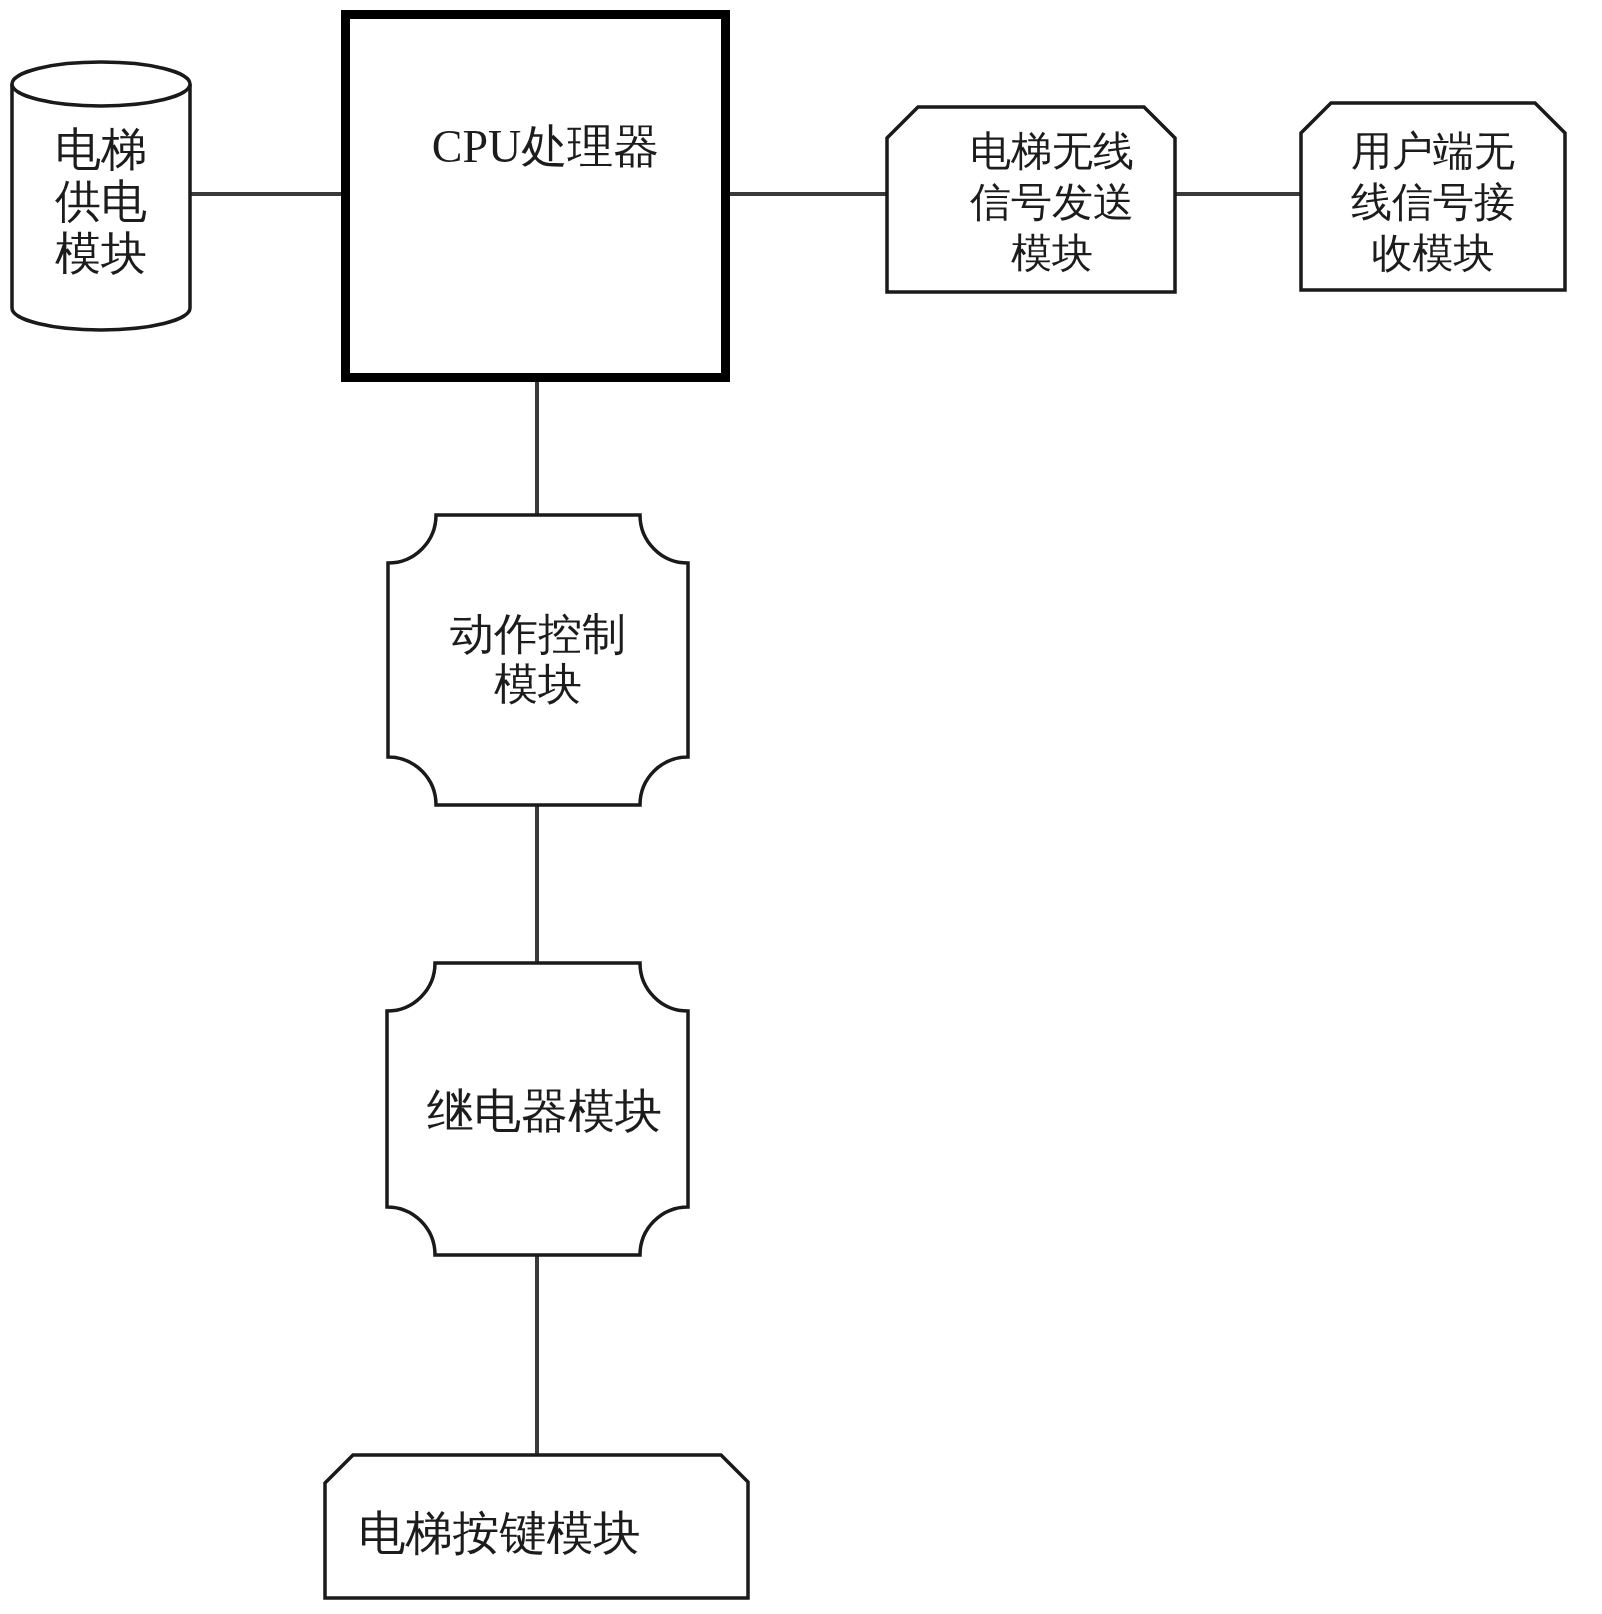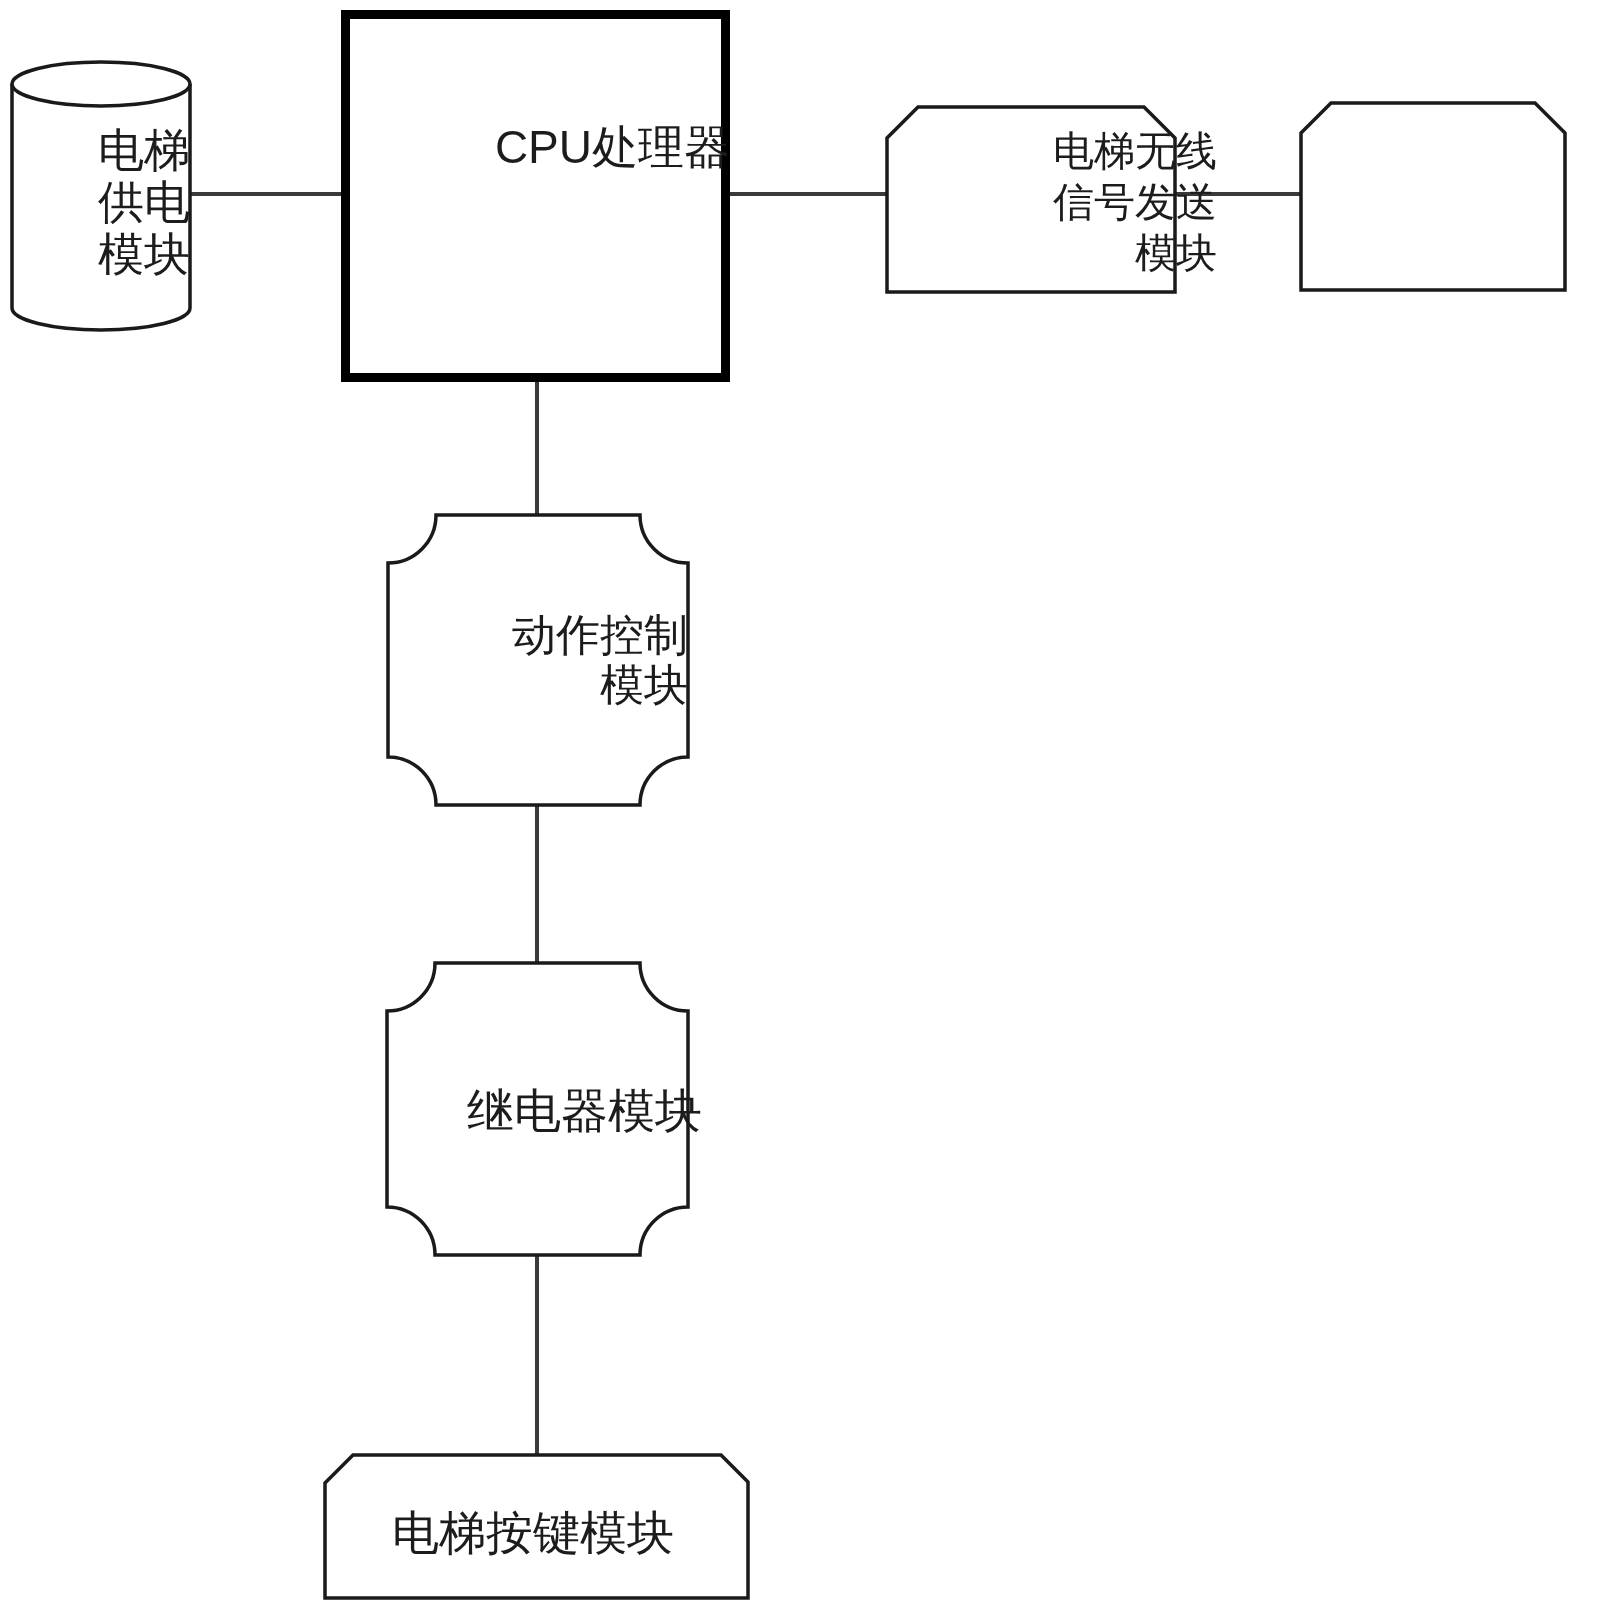--- a/index.html
+++ b/index.html
@@ -11,27 +11,27 @@
     font-family: "Liberation Sans", sans-serif;
     overflow: hidden;
   }
   #diagram-svg {
     position: absolute;
     left: 0; top: 0;
     width: 1602px; height: 1614px;
   }
   .node-label {
     position: absolute;
-    text-align: right;
+    text-align: center;
     white-space: pre-line;
     color: #1c1c1c;
-    font-family: Liberation Sans, sans-serif;
+    font-family: Liberation Serif, serif;
   }
   #power-label   { left: 12px;   top: 124px;  width: 178px; font-size: 46px; line-height: 52px; }
-  #cpu-label     { left: 341px;  top: 122px;  width: 389px; font-size: 46px; line-height: 50px; }
+  #cpu-label     { left: 341px;  top: 122px;  width: 389px; font-size: 46px; line-height: 50px; padding-left: 10px; }
   #tx-label      { left: 887px;  top: 126px;  width: 330px; font-size: 41px; line-height: 51px; }
   #rx-label      { left: 1301px; top: 126px;  width: 264px; font-size: 41px; line-height: 51px; }
   #action-label  { left: 388px;  top: 610px;  width: 300px; font-size: 44px; line-height: 50px; }
   #relay-label   { left: 387px;  top: 1085px; width: 315px; font-size: 47px; line-height: 52px; }
   #buttons-label { left: 325px;  top: 1507px; width: 349px; font-size: 47px; line-height: 52px; }
 </style>
 </head>
 <body>
 
 <div id="canvas">
@@ -68,20 +68,23 @@
   <div class="node-label" id="power-label">电梯
 供电
 模块</div>
 
   <div class="node-label" id="cpu-label">CPU处理器</div>
 
   <div class="node-label" id="tx-label">电梯无线
 信号发送
 模块</div>
 
+  <div class="node-label" id="rx-label">用户端无
+线信号接
+收模块</div>
 
   <div class="node-label" id="action-label">动作控制
 模块</div>
 
   <div class="node-label" id="relay-label">继电器模块</div>
 
   <div class="node-label" id="buttons-label">电梯按键模块</div>
 
 </div>
 

